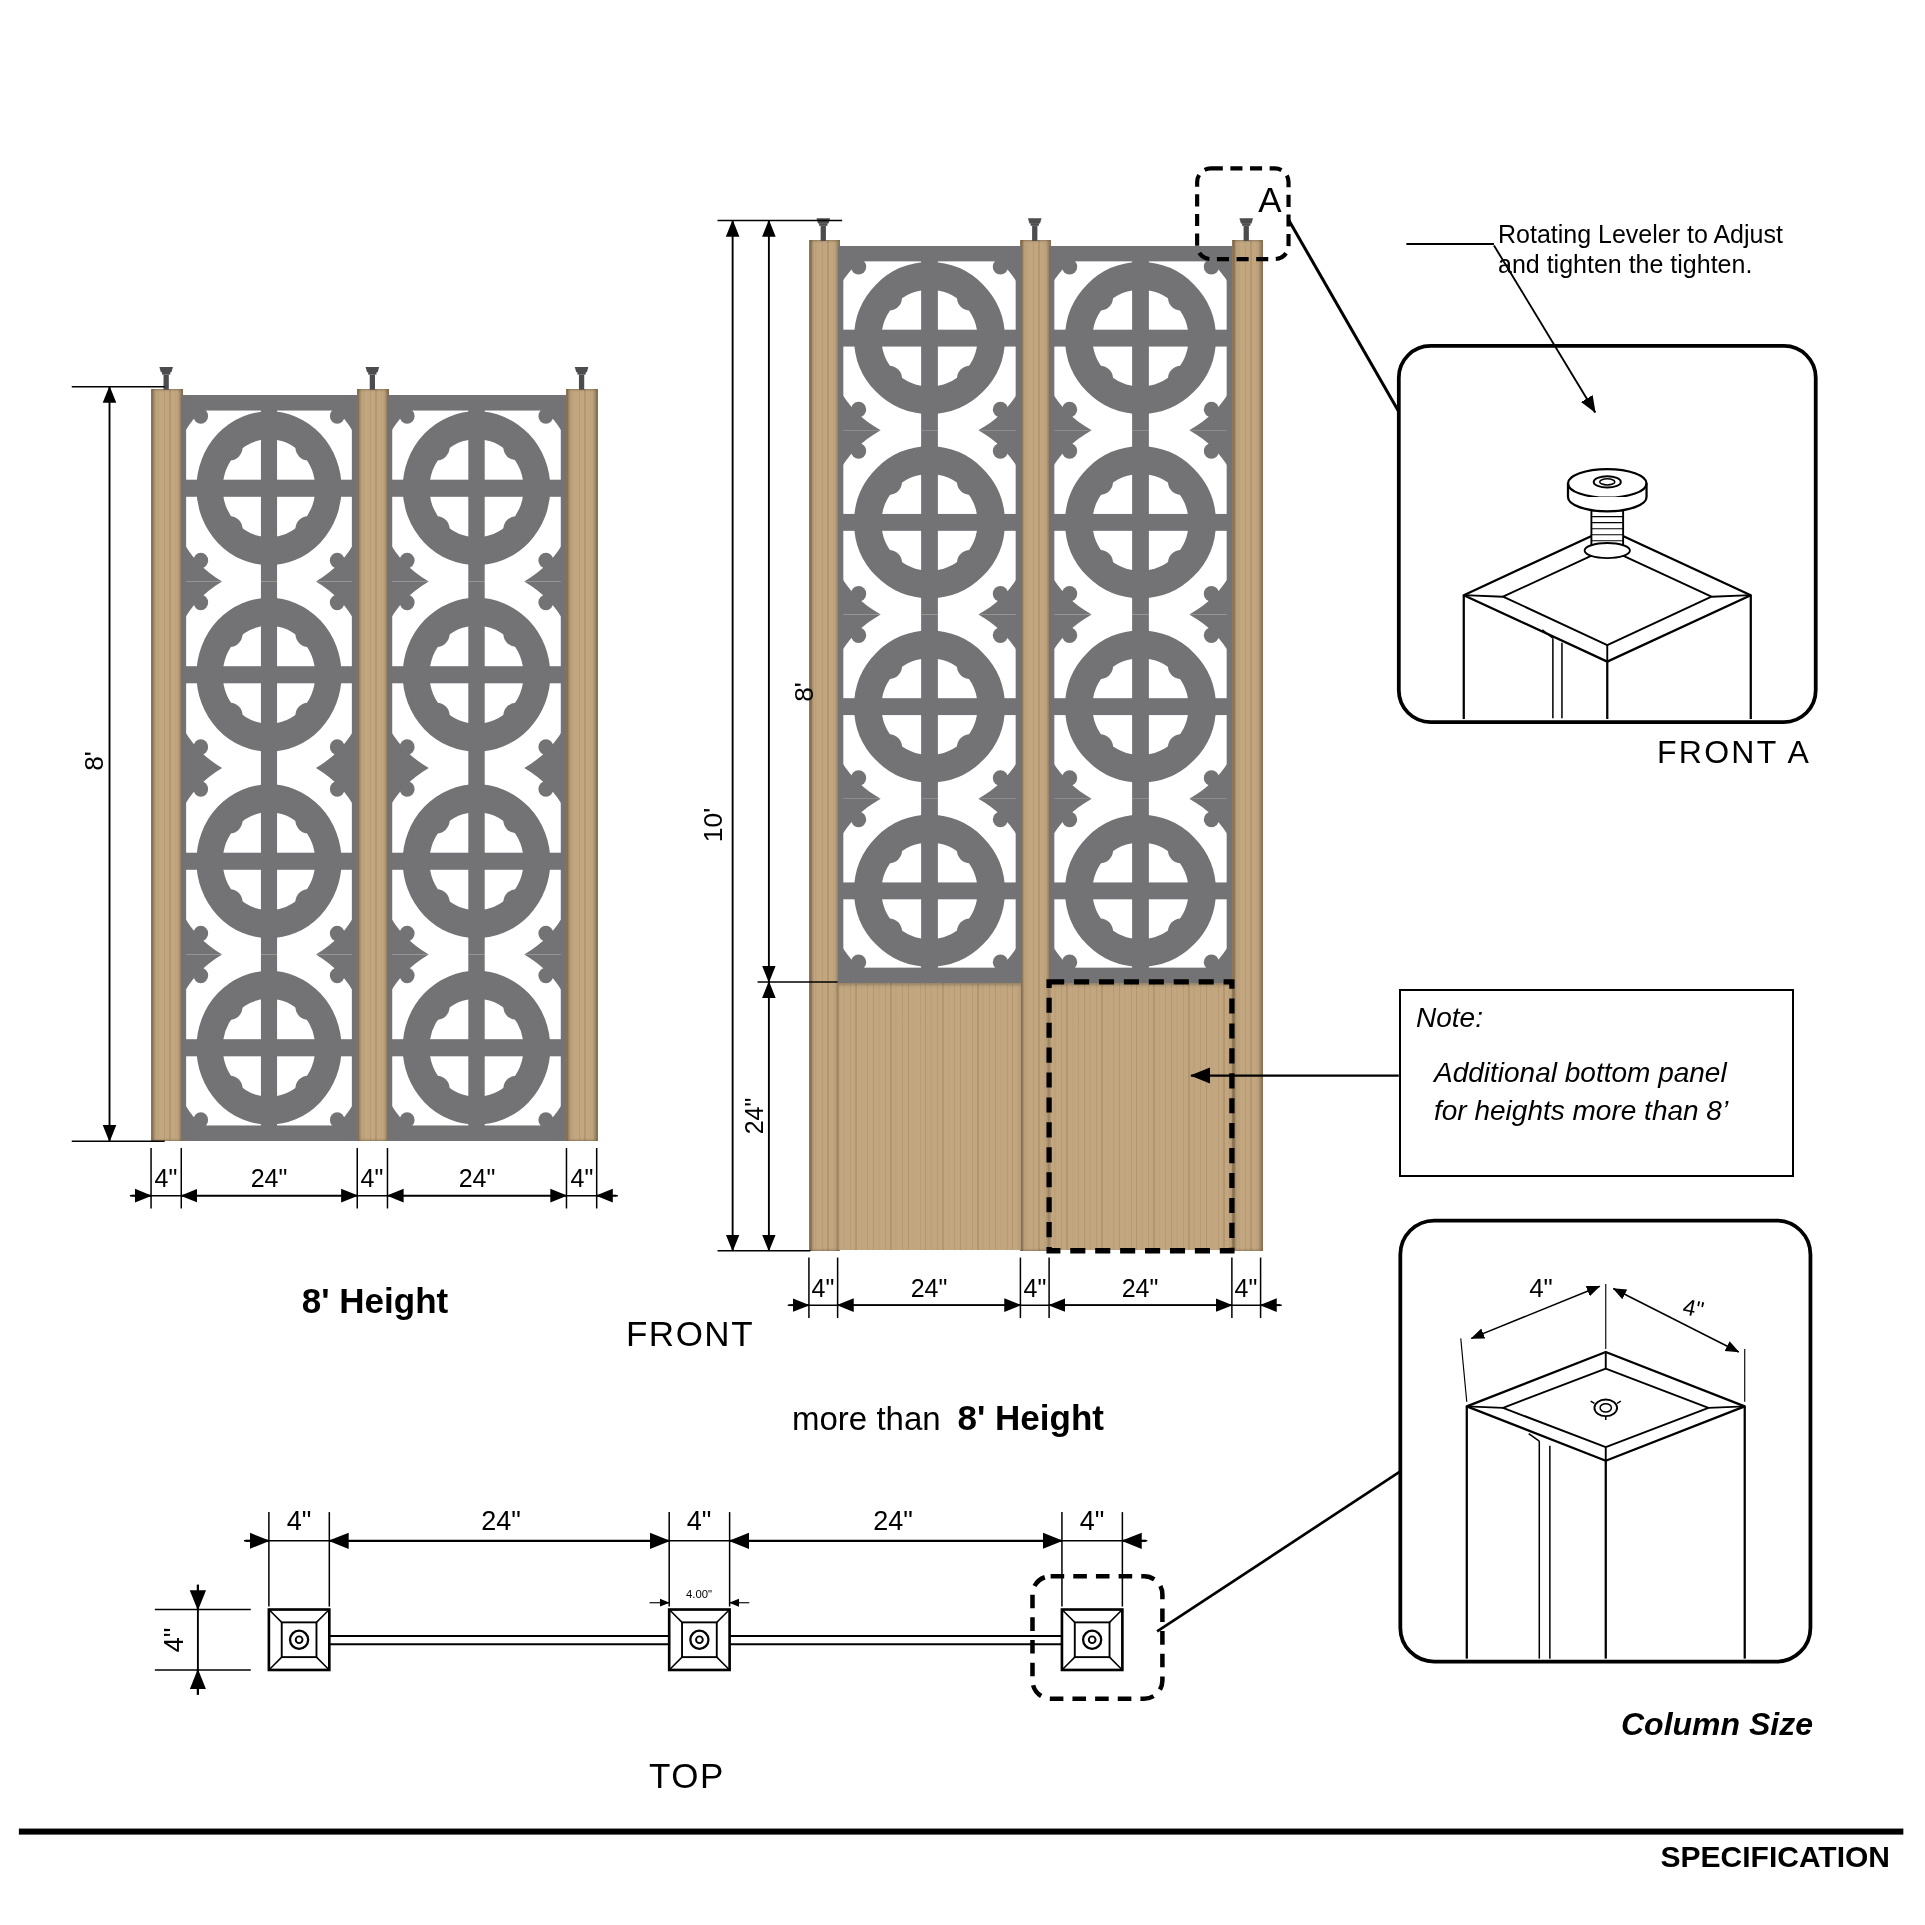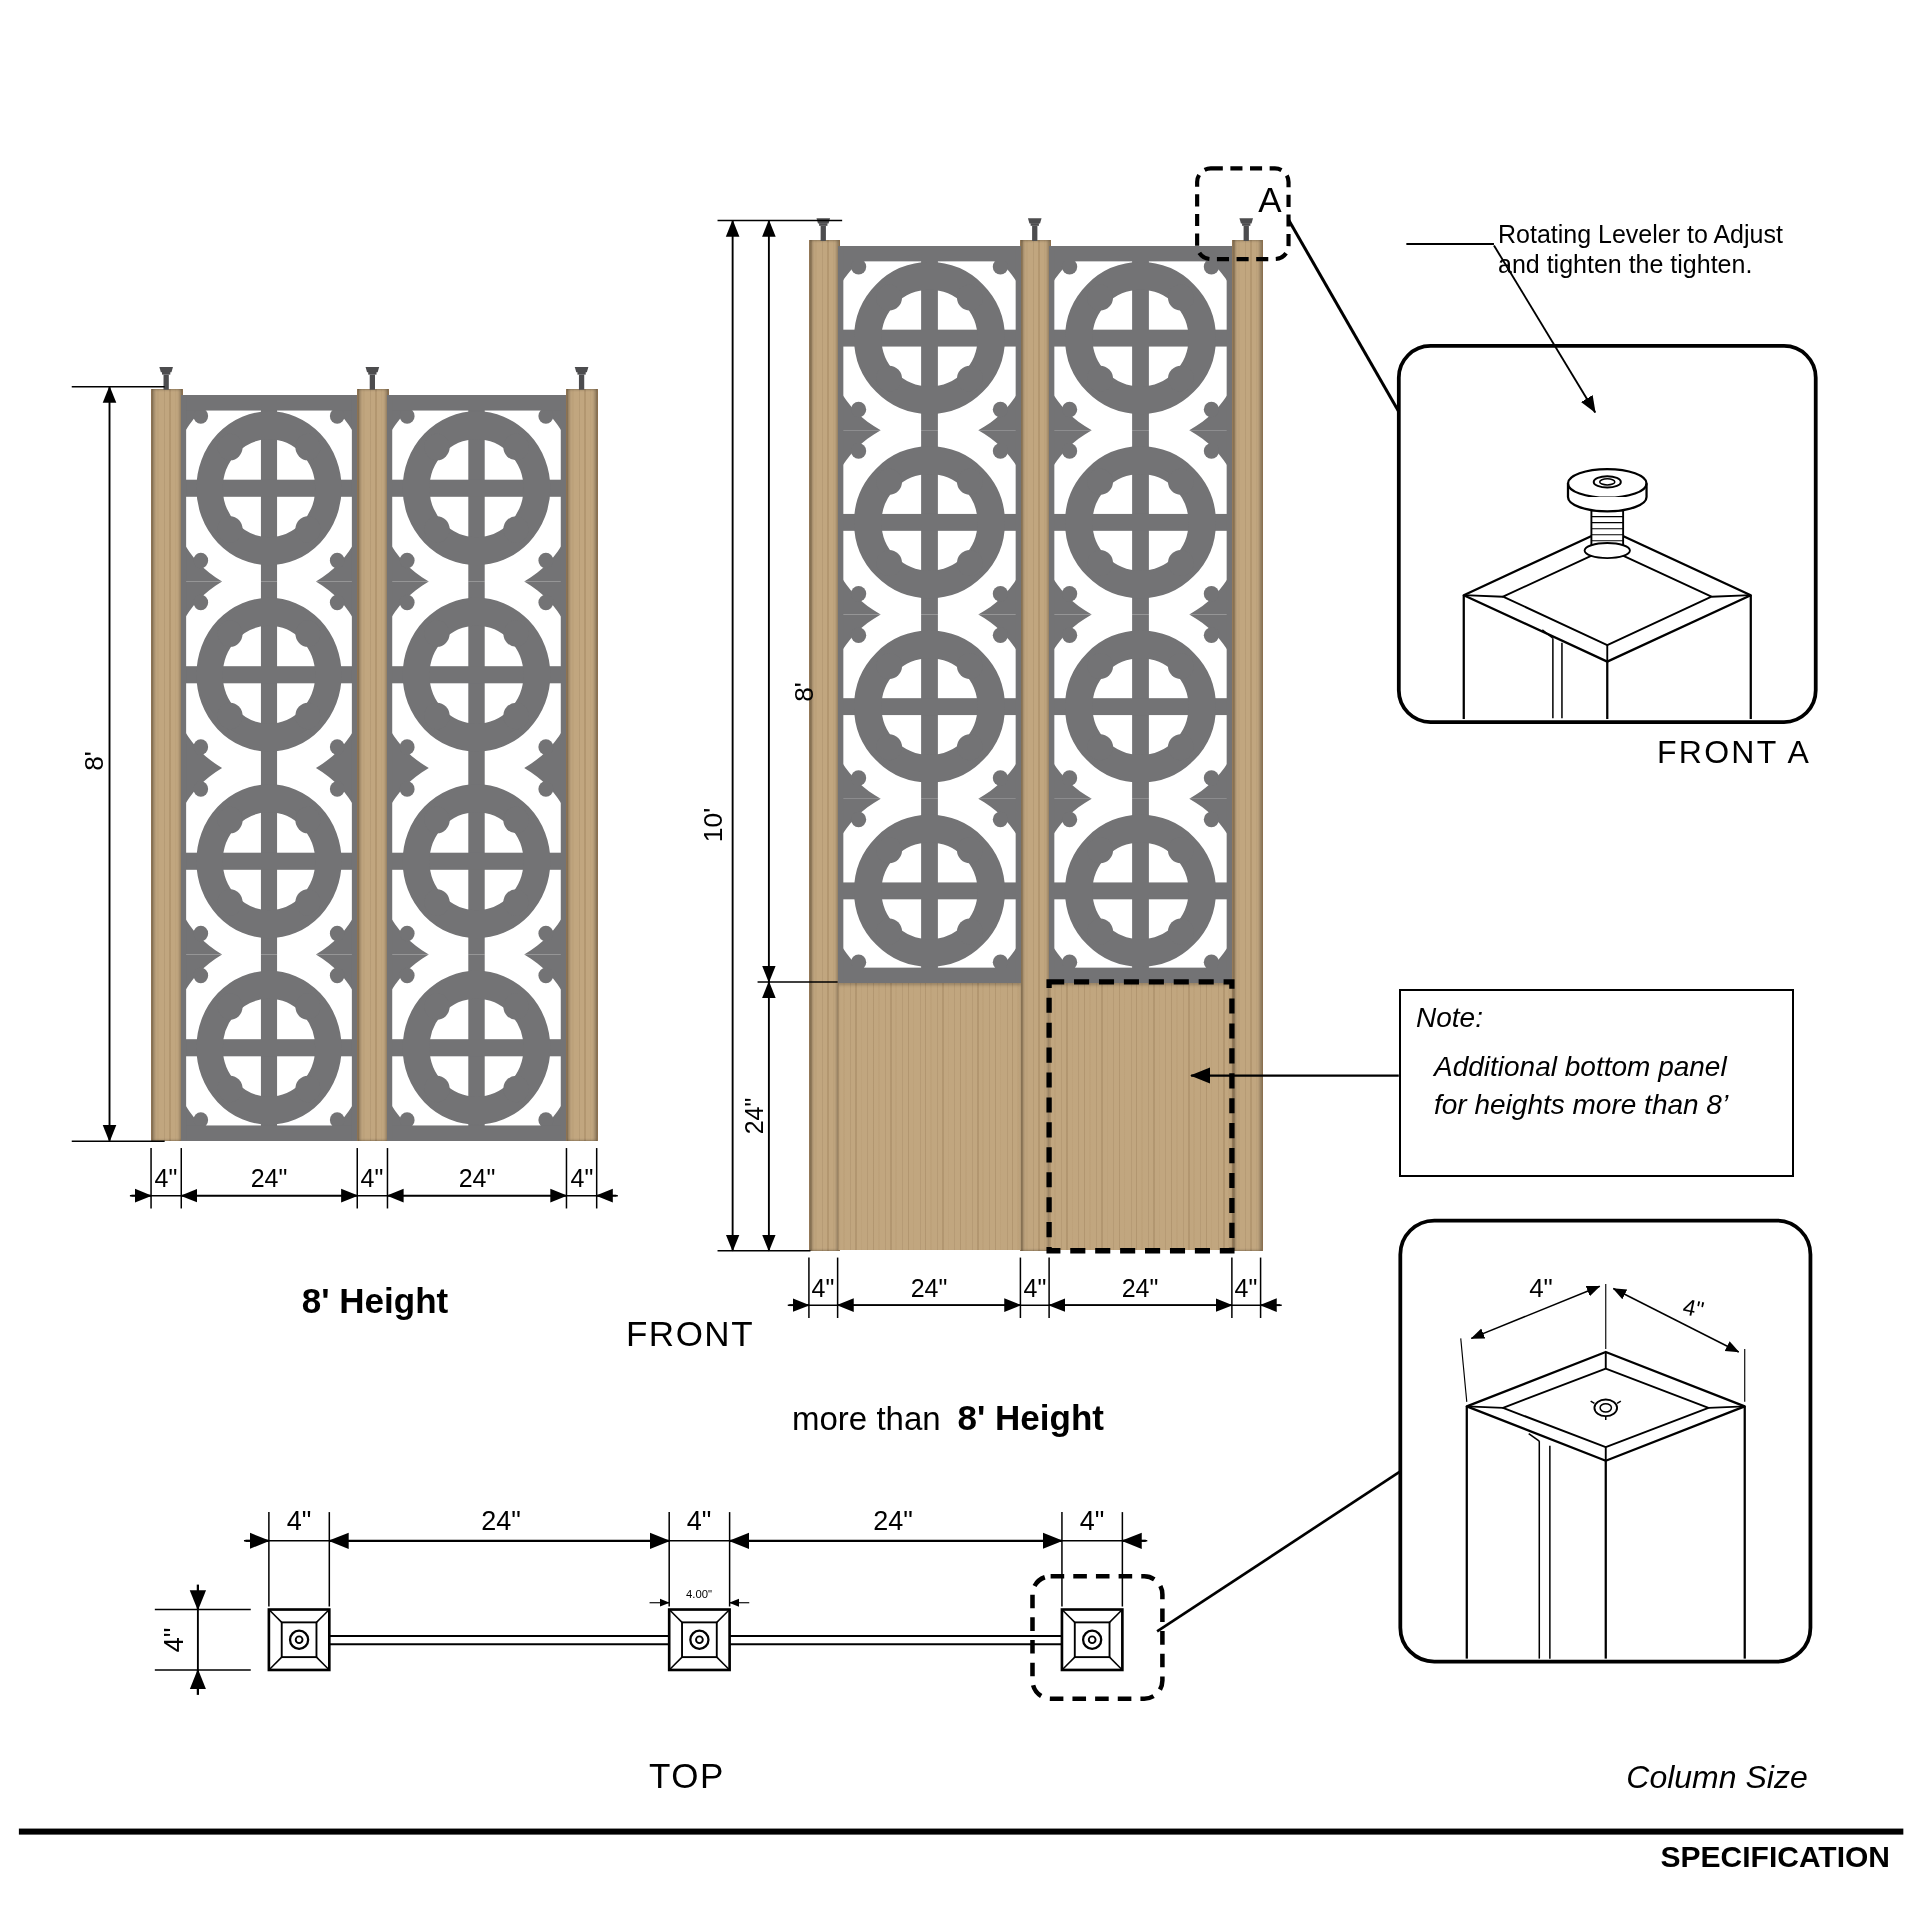--- a/index.html
+++ b/index.html
@@ -295,31 +295,31 @@
   <span class="abs ctr viewlab" style="left:687px;top:1776px;">TOP</span>
 
   <div class="abs annot" style="left:1498px;top:220px;">
     <div>Rotating Leveler to Adjust</div>
     <div>and tighten the tighten.</div>
   </div>
   <span class="abs ctr" style="left:1734px;top:752px;font-size:32px;letter-spacing:2.3px;">FRONT A</span>
 
   <div class="abs notebox" style="left:1399px;top:989px;width:391px;height:184px;font-style:italic;">
     <div class="notetitle">Note:</div>
-    <div class="noteline" style="margin-top:14px;">Additional bottom panel</div>
+    <div class="noteline" style="margin-top:20px;">Additional bottom panel</div>
     <div class="noteline">for heights more than 8’</div>
   </div>
 
   <span class="abs ctr dimtop" style="left:299px;top:1521px;">4"</span>
   <span class="abs ctr dimtop" style="left:501px;top:1521px;">24"</span>
   <span class="abs ctr dimtop" style="left:699px;top:1521px;">4"</span>
   <span class="abs ctr dimtop" style="left:893px;top:1521px;">24"</span>
   <span class="abs ctr dimtop" style="left:1092px;top:1521px;">4"</span>
   <span class="abs rot dimtop" style="left:174px;top:1640px;">4"</span>
   <span class="abs ctr" style="left:699px;top:1594px;font-size:11.3px;">4.00"</span>
 
   <span class="abs ctr" style="left:1541px;top:1288px;font-size:26px;">4"</span>
   <span class="abs" style="left:1683px;top:1295px;font-size:22.7px;transform:rotate(12deg);">4"</span>
-  <span class="abs ctr ital" style="left:1717px;top:1777px;">Column Size</span>
+  <span class="abs ctr ital" style="left:1717px;top:1724px;font-weight:bold;">Column Size</span>
 
   <span class="abs footer" style="right:36px;top:1840px;">SPECIFICATION</span>
 </div>
 
 
 </body></html>

